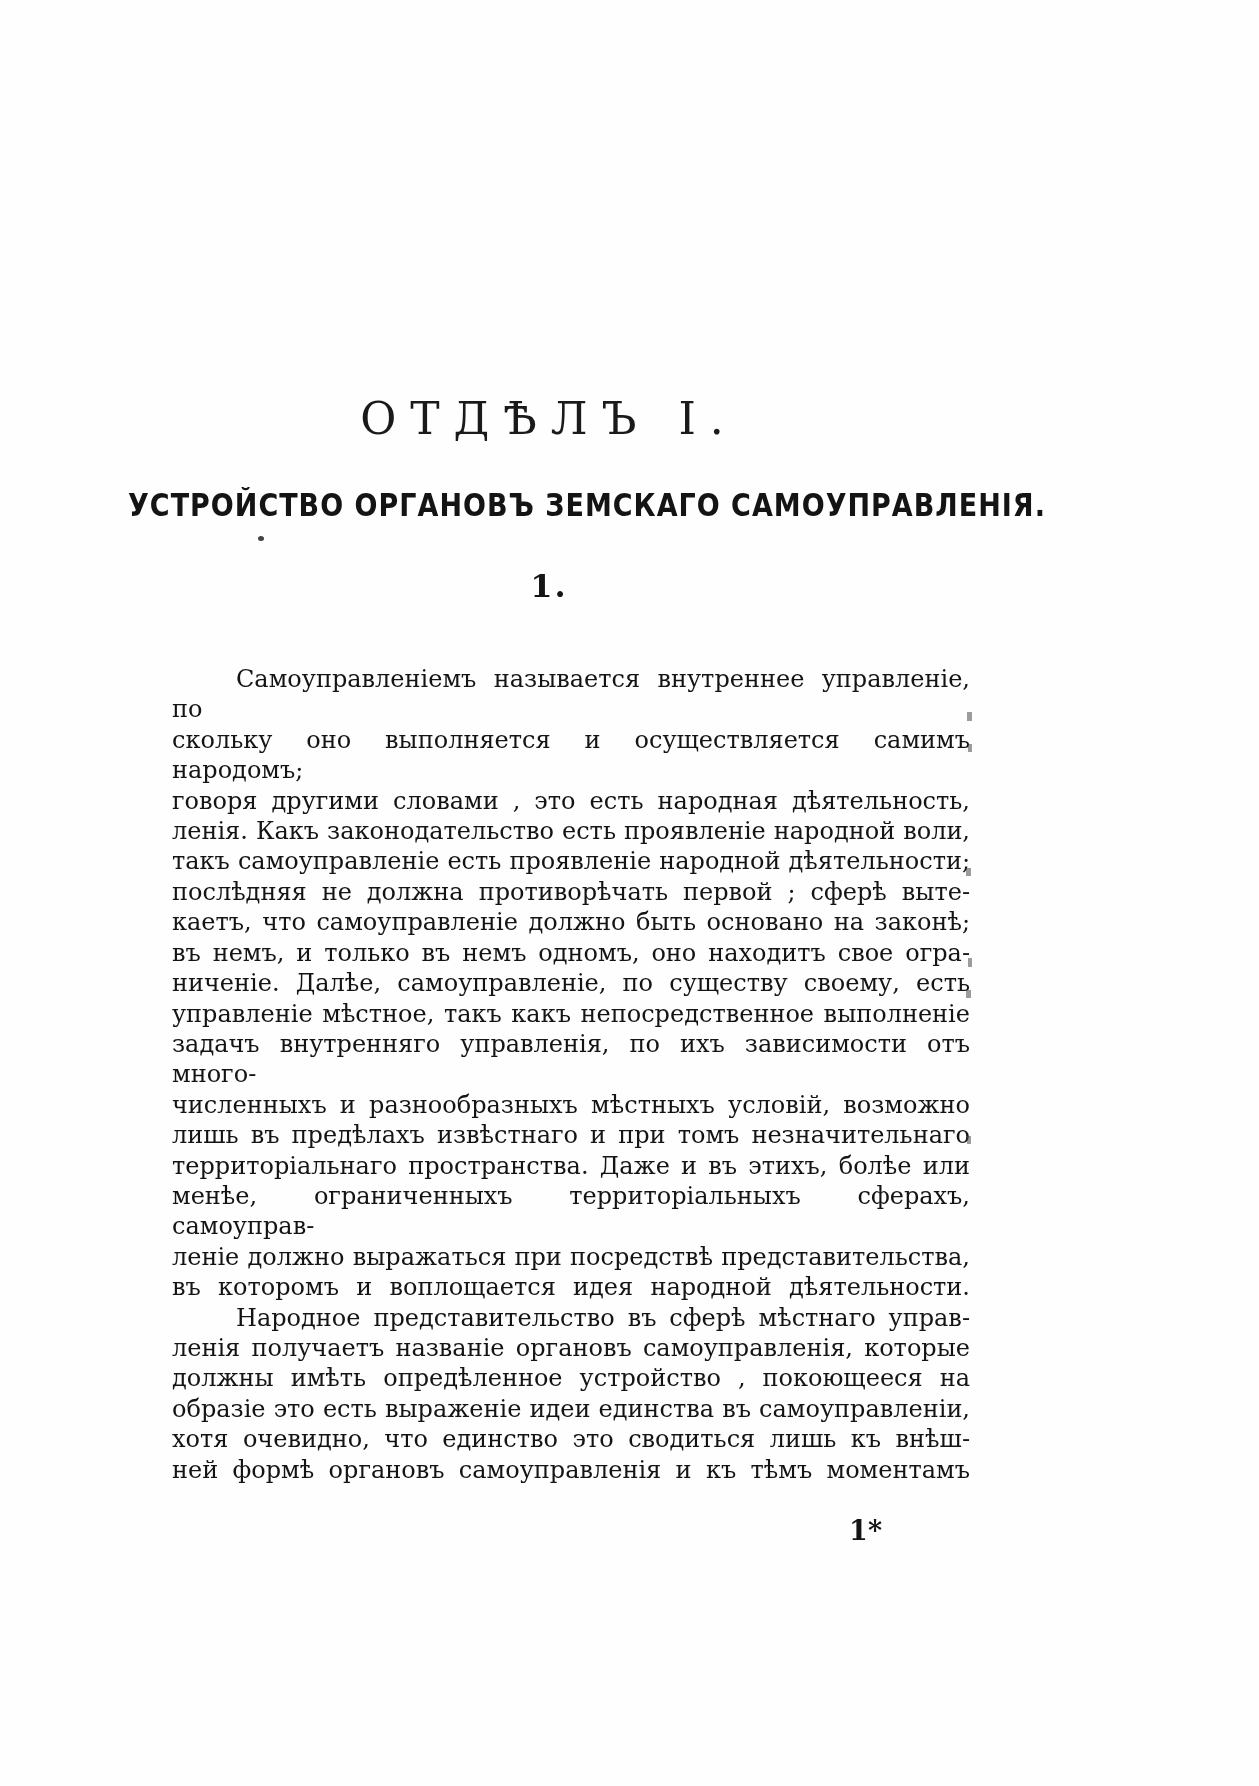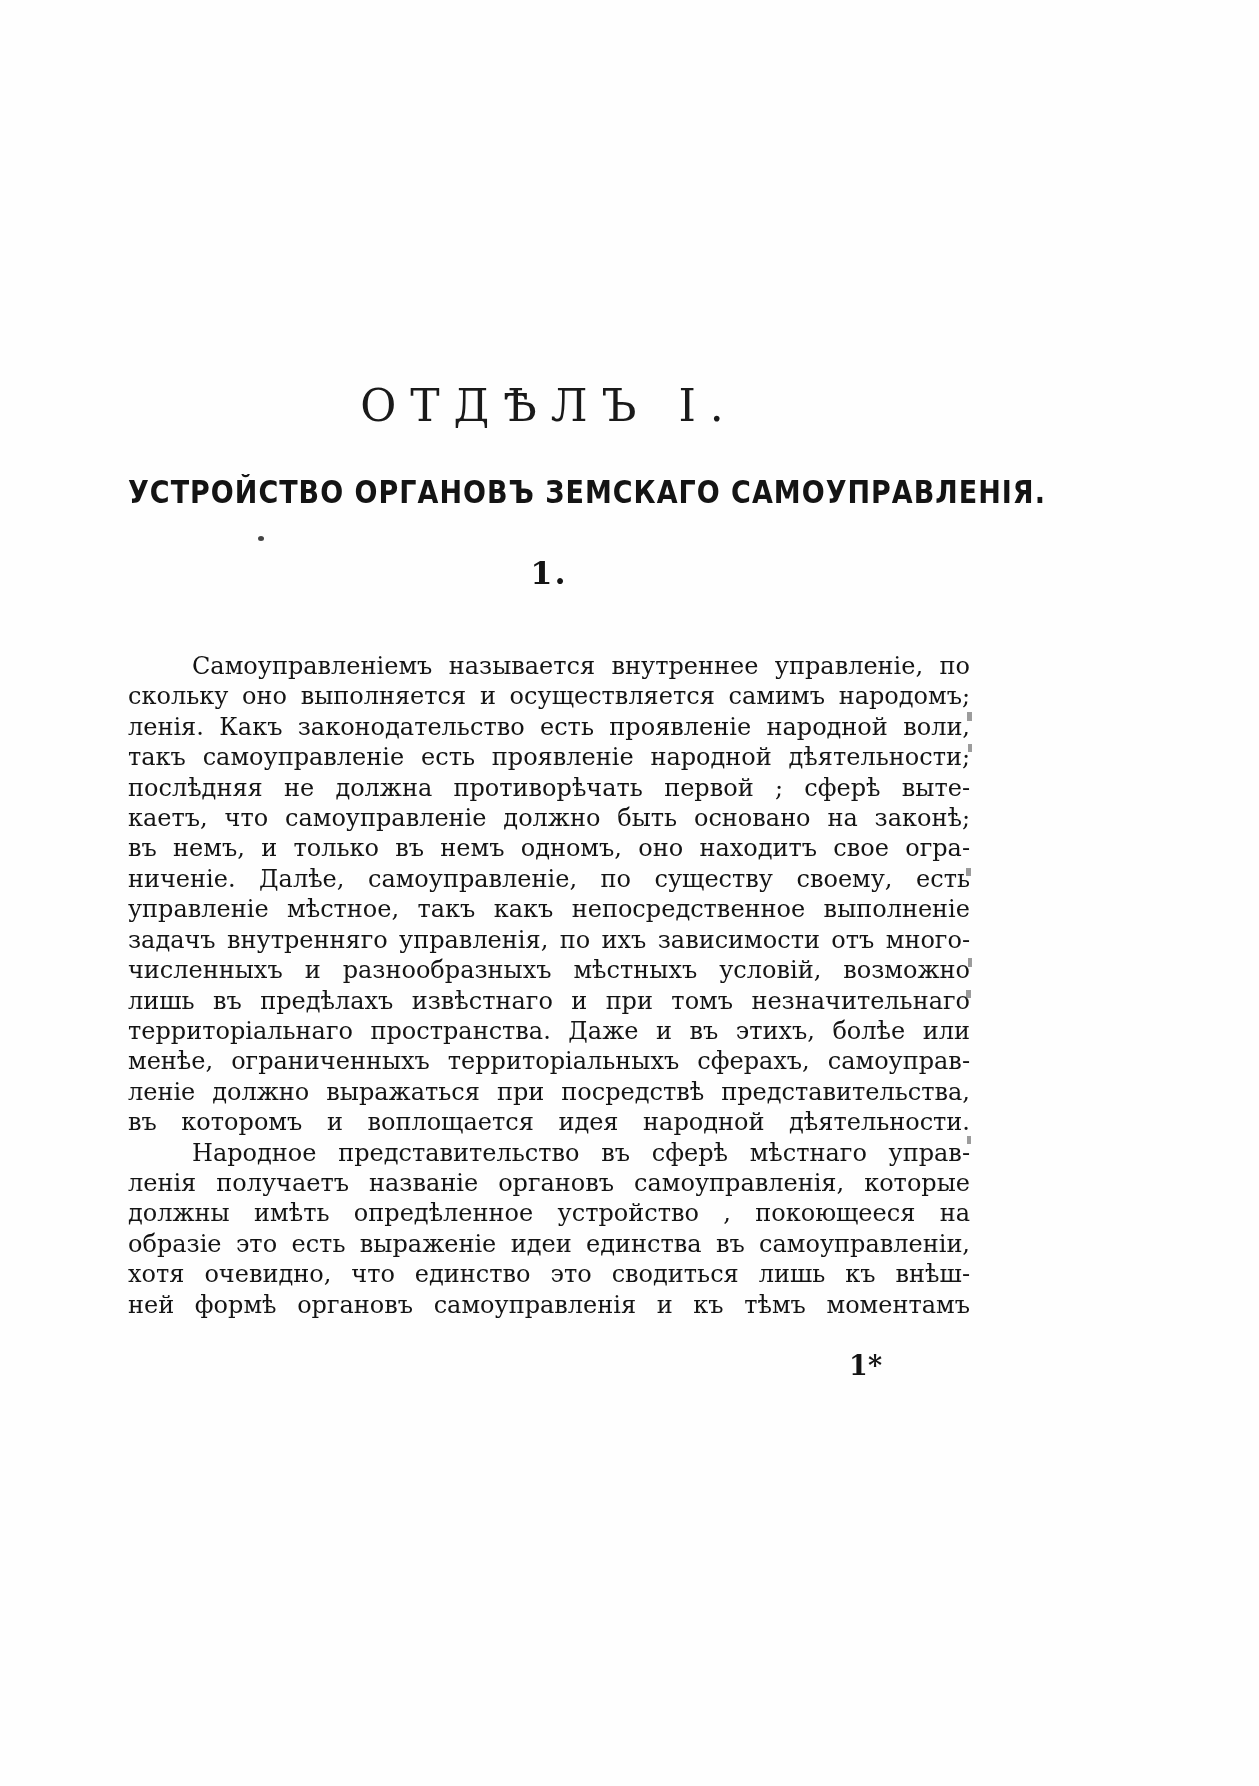--- a/index.html
+++ b/index.html
@@ -16,21 +16,21 @@
     box-sizing: border-box;
     padding-top: 384px;
     font-family: "DejaVu Serif", serif;
     color: #151515;
   }
   .content {
     margin-left: 128px;
     width: 842px;
   }
   .title {
-    margin: 0;
+    margin: 13px;
     font-size: 44px;
     font-weight: normal;
     line-height: 1;
     text-align: center;
     letter-spacing: 14px;
     color: #1a1a1a;
     white-space: nowrap;
   }
   .subtitle {
     margin: 46px 0 0 0;
@@ -71,20 +71,21 @@
   }
   .para {
     margin: 0;
   }
   .line {
     display: block;
     text-align: justify;
     text-align-last: justify;
     text-justify: inter-word;
     white-space: normal;
+    margin-left: 44px;
   }
   .line.indent {
     text-indent: 64px;
   }
   .page-footer {
     margin-top: 30px;
     width: 842px;
     text-align: right;
     padding-right: 88px;
     box-sizing: border-box;
@@ -115,20 +116,21 @@
 
     <h2 class="subtitle">УСТРОЙСТВО ОРГАНОВЪ ЗЕМСКАГО САМОУПРАВЛЕНІЯ.</h2>
 
     <div class="section-number">1.</div>
 
     <div class="body-text">
 
       <p class="para">
         <span class="line indent">Самоуправленіемъ называется внутреннее управленіе, по</span>
         <span class="line">скольку оно выполняется и осуществляется самимъ народомъ;</span>
+        <span class="line">говоря другими словами , это есть народная дѣятельность,</span>
         <span class="line">ленія. Какъ законодательство есть проявленіе народной воли,</span>
         <span class="line">такъ самоуправленіе есть проявленіе народной дѣятельности;</span>
         <span class="line">послѣдняя не должна противорѣчать первой ; сферѣ выте-</span>
         <span class="line">каетъ, что самоуправленіе должно быть основано на законѣ;</span>
         <span class="line">въ немъ, и только въ немъ одномъ, оно находитъ свое огра-</span>
         <span class="line">ниченіе. Далѣе, самоуправленіе, по существу своему, есть</span>
         <span class="line">управленіе мѣстное, такъ какъ непосредственное выполненіе</span>
         <span class="line">задачъ внутренняго управленія, по ихъ зависимости отъ много-</span>
         <span class="line">численныхъ и разнообразныхъ мѣстныхъ условій, возможно</span>
         <span class="line">лишь въ предѣлахъ извѣстнаго и при томъ незначительнаго</span>

